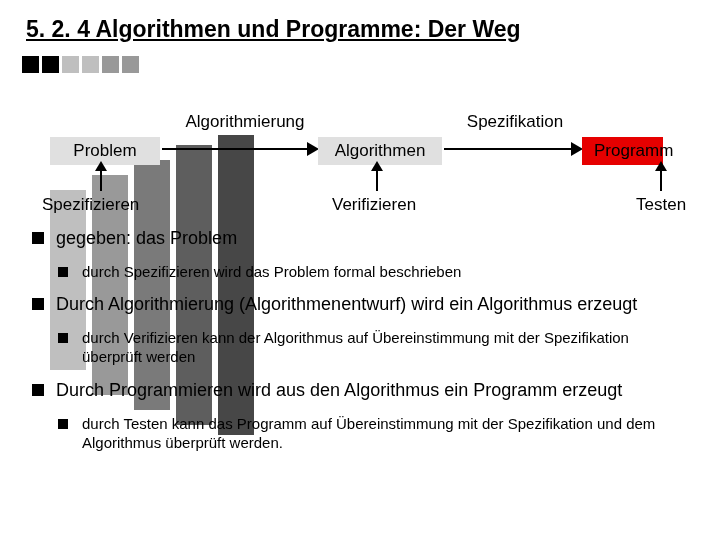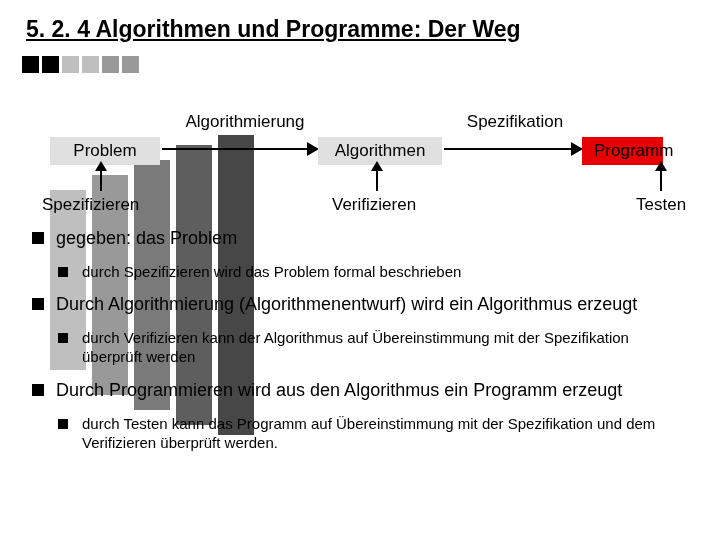--- a/index.html
+++ b/index.html
@@ -203,17 +203,17 @@
     </li>
     <li>
       <span>Durch Algorithmierung (Algorithmenentwurf) wird ein Algorithmus erzeugt</span>
       <ul class="sub">
         <li>durch Verifizieren kann der Algorithmus auf Übereinstimmung mit der Spezifikation überprüft werden</li>
       </ul>
     </li>
     <li>
       <span>Durch Programmieren wird aus den Algorithmus ein Programm erzeugt</span>
       <ul class="sub">
-        <li>durch Testen kann das Programm auf Übereinstimmung mit der Spezifikation und dem Verifizieren überprüft werden.</li>
+        <li>durch Testen kann das Programm auf Übereinstimmung mit der Spezifikation und dem Algorithmus überprüft werden.</li>
       </ul>
     </li>
   </ul>
 </div>
 
 </body></html>

